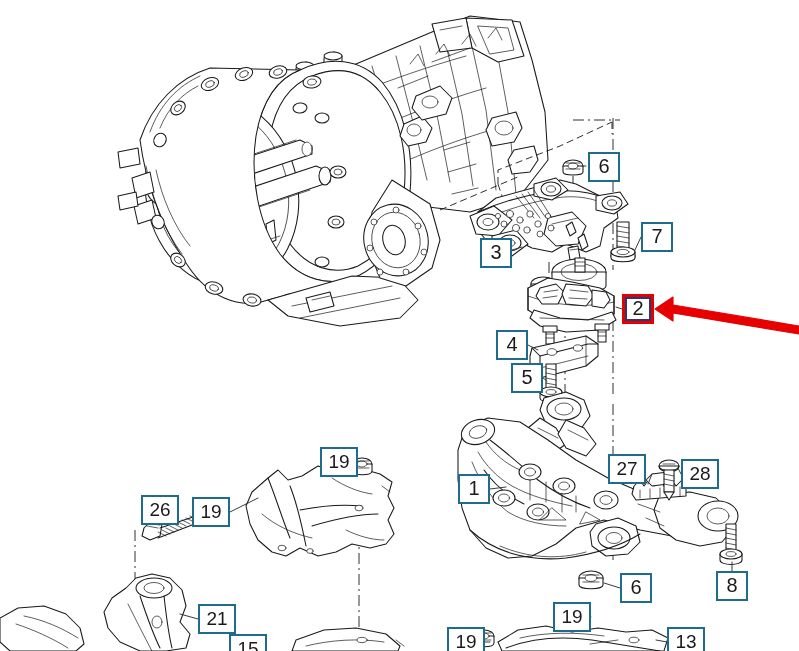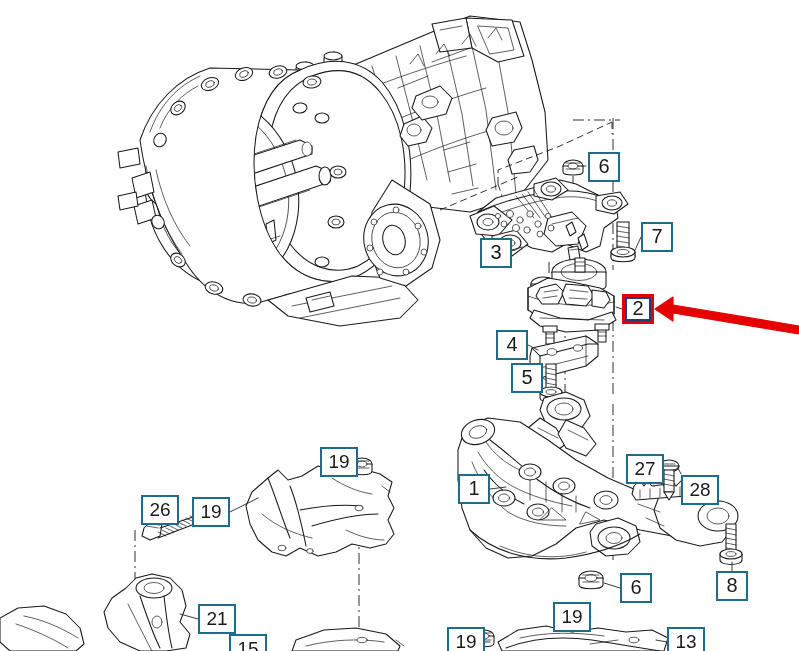--- a/index.html
+++ b/index.html
@@ -587,25 +587,25 @@
   </div>
 
   <div class="callout" style="left:320px;top:447px;width:38px;height:30px;font-size:19px;">
     <span>19</span>
   </div>
 
   <div class="callout" style="left:458px;top:474px;width:32px;height:30px;font-size:20px;">
     <span>1</span>
   </div>
 
-  <div class="callout" style="left:626px;top:454px;width:38px;height:30px;font-size:19px;text-align:right;">
+  <div class="callout" style="left:608px;top:454px;width:38px;height:30px;font-size:19px;text-align:right;">
     <span>27</span>
   </div>
 
-  <div class="callout" style="left:681px;top:459px;width:38px;height:30px;font-size:19px;margin-top:16px;">
+  <div class="callout" style="left:681px;top:459px;width:38px;height:30px;font-size:19px;">
     <span>28</span>
   </div>
 
   <div class="callout" style="left:141px;top:495px;width:38px;height:30px;font-size:19px;">
     <span>26</span>
   </div>
 
   <div class="callout" style="left:192px;top:497px;width:38px;height:30px;font-size:19px;">
     <span>19</span>
   </div>

